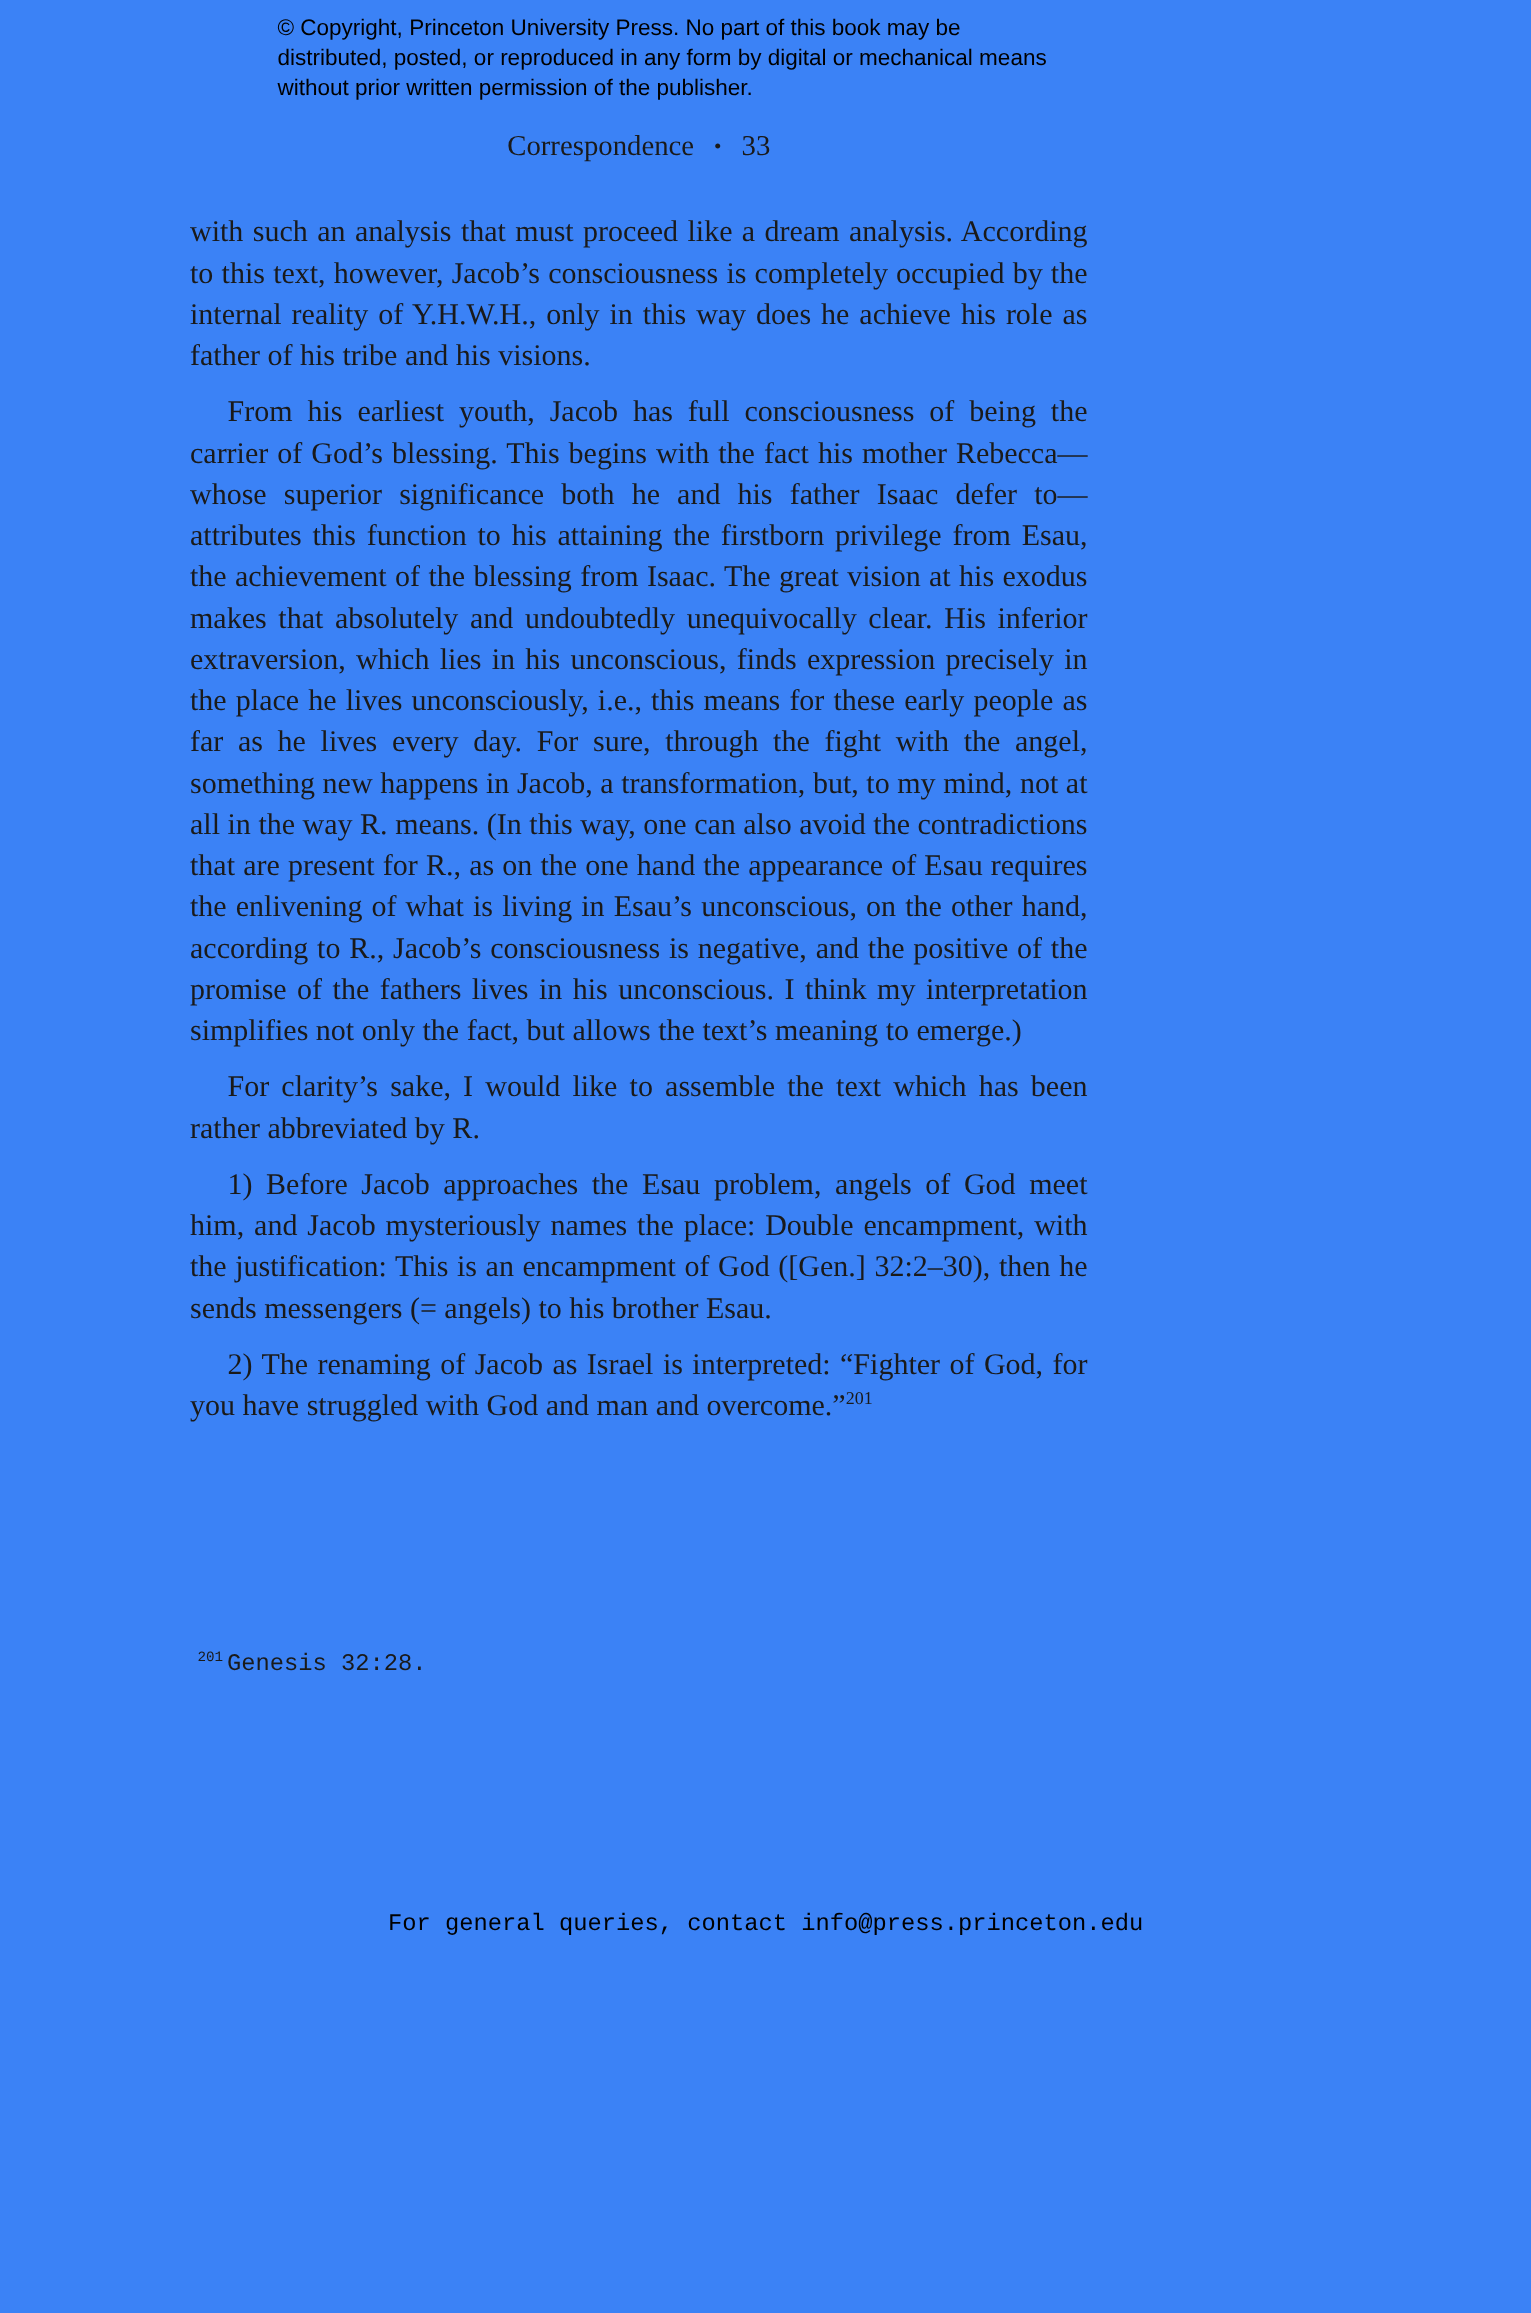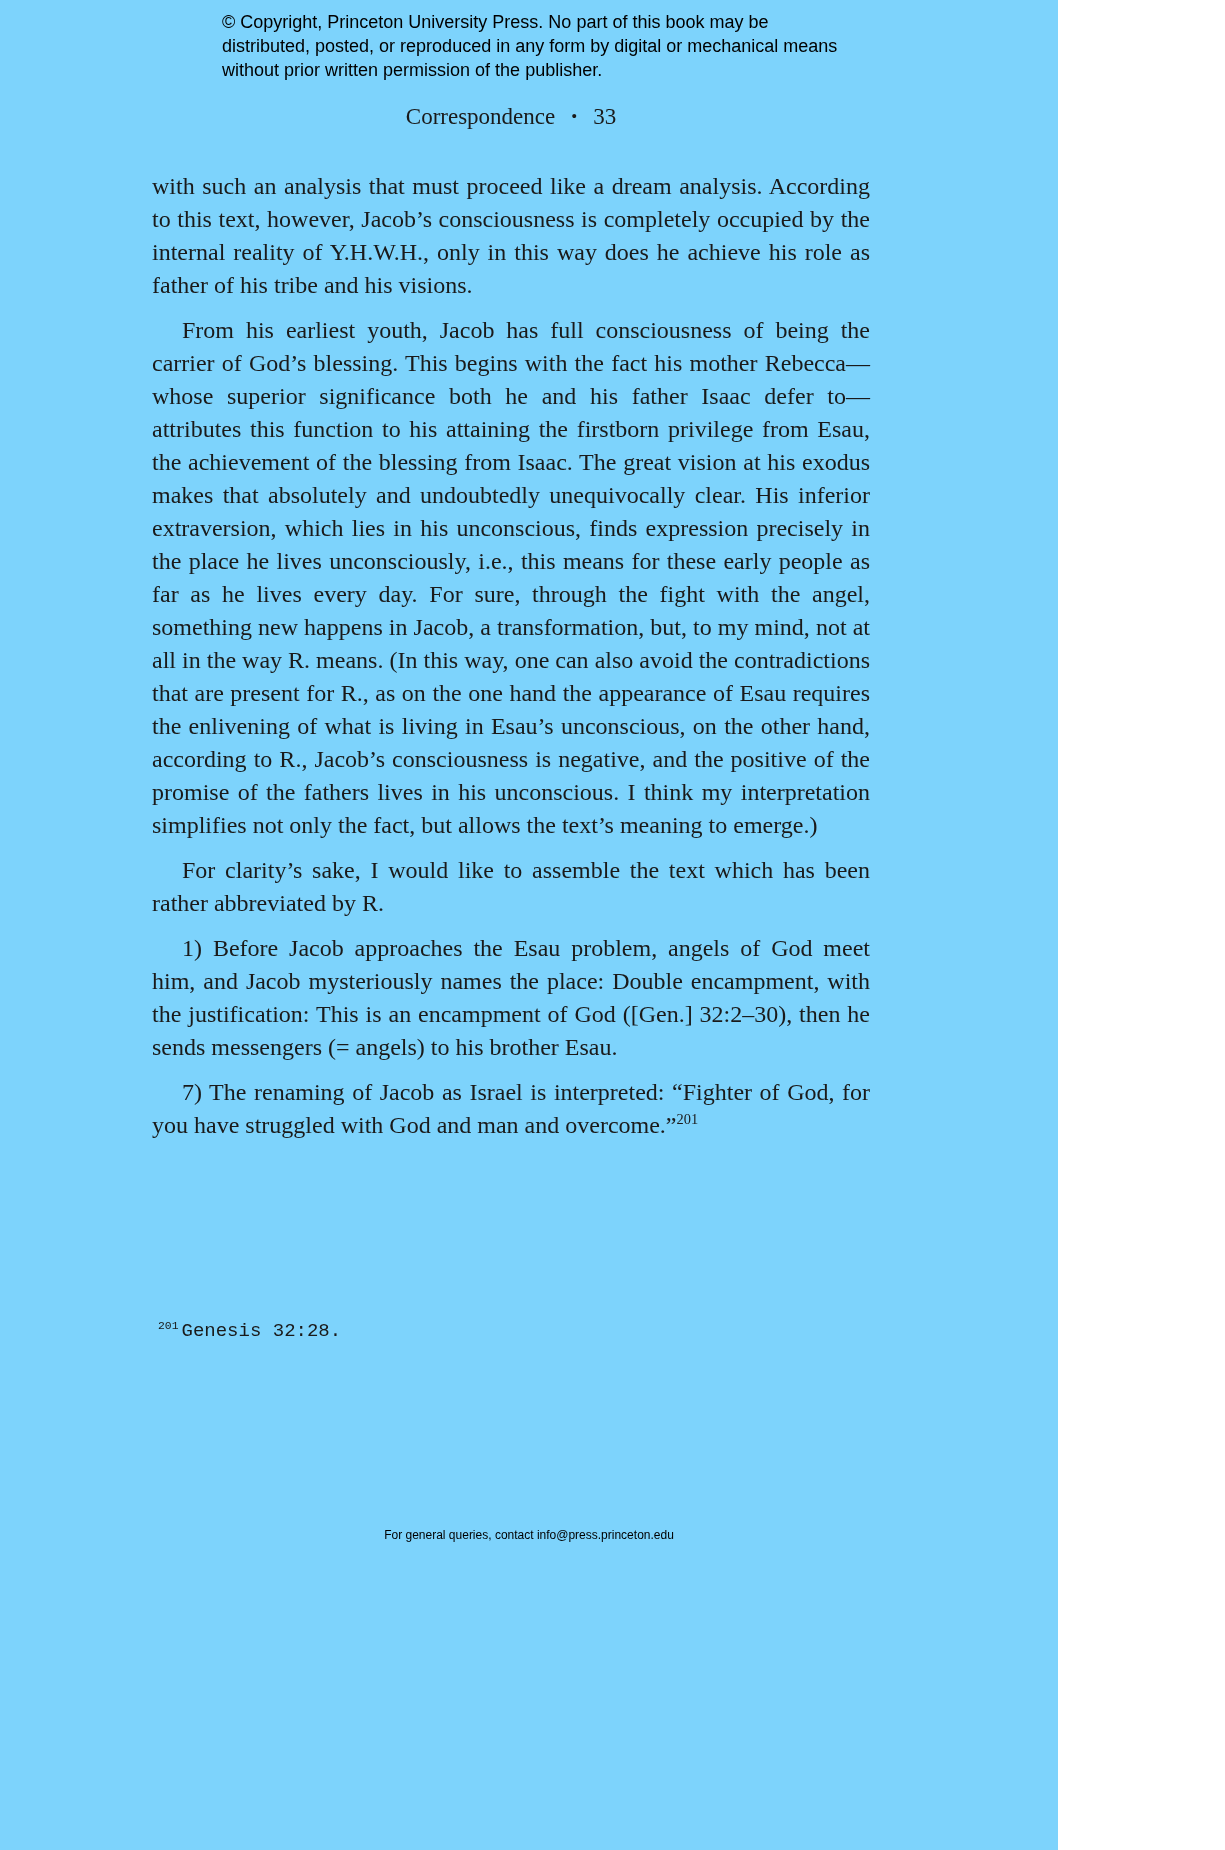--- a/index.html
+++ b/index.html
@@ -2,23 +2,23 @@
 <html><head>
 <meta charset="utf-8">
 <style>
   html, body {
     margin: 0;
     padding: 0;
     background: #ffffff;
   }
   .page {
     position: relative;
-    width: 1058px;
+    width: 1225px;
     height: 1850px;
-    background: #7dd3fc;
+    background: #3b82f6;
     color: #1a1a1a;
     overflow: hidden;
   }
   .copyright {
     position: absolute;
     left: 222px;
     top: 10px;
     width: 620px;
     font-family: "Liberation Sans", sans-serif;
     font-size: 18px;
@@ -76,42 +76,42 @@
   }
   .footnote sup.fn {
     margin-right: 3px;
   }
   .page-footer {
     position: absolute;
     left: 0;
     top: 1528px;
     width: 100%;
     text-align: center;
-    font-family: Liberation Sans, sans-serif;
-    font-size: 12px;
+    font-family: Liberation Mono, monospace;
+    font-size: 19px;
     color: #000000;
   }
 </style>
 </head>
 <body>
 
 <div class="page">
 
   <div class="copyright">© Copyright, Princeton University Press. No part of this book may be distributed, posted, or reproduced in any form by digital or mechanical means without prior written permission of the publisher.</div>
 
   <div class="running-head">
     <span>Correspondence</span><span class="bullet">•</span><span>33</span>
   </div>
 
   <div class="body-text">
     <p class="no-indent"><span>with such an analysis that must proceed like a dream analysis. According to this text, however, Jacob’s consciousness is completely occupied by the internal reality of Y.H.W.H., only in this way does he achieve his role as father of his tribe and his visions.</span></p>
     <p><span>From his earliest youth, Jacob has full consciousness of being the carrier of God’s blessing. This begins with the fact his mother Rebecca—whose superior significance both he and his father Isaac defer to—attributes this function to his attaining the firstborn privilege from Esau, the achievement of the blessing from Isaac. The great vision at his exodus makes that absolutely and undoubtedly unequivocally clear. His inferior extraversion, which lies in his unconscious, finds expression precisely in the place he lives unconsciously, i.e., this means for these early people as far as he lives every day. For sure, through the fight with the angel, something new happens in Jacob, a transformation, but, to my mind, not at all in the way R. means. (In this way, one can also avoid the contradictions that are present for R., as on the one hand the appearance of Esau requires the enlivening of what is living in Esau’s unconscious, on the other hand, according to R., Jacob’s consciousness is negative, and the positive of the promise of the fathers lives in his unconscious. I think my interpretation simplifies not only the fact, but allows the text’s meaning to emerge.)</span></p>
     <p><span>For clarity’s sake, I would like to assemble the text which has been rather abbreviated by R.</span></p>
     <p><span>1) Before Jacob approaches the Esau problem, angels of God meet him, and Jacob mysteriously names the place: Double encampment, with the justification: This is an encampment of God ([Gen.] 32:2–30), then he sends messengers (= angels) to his brother Esau.</span></p>
-    <p><span>7) The renaming of Jacob as Israel is interpreted: “Fighter of God, for you have struggled with God and man and overcome.”</span><sup class="fn">201</sup></p>
+    <p><span>2) The renaming of Jacob as Israel is interpreted: “Fighter of God, for you have struggled with God and man and overcome.”</span><sup class="fn">201</sup></p>
   </div>
 
   <div class="footnote">
     <sup class="fn">201</sup><span>Genesis 32:28.</span>
   </div>
 
   <div class="page-footer">For general queries, contact info@press.princeton.edu</div>
 
 </div>
 

